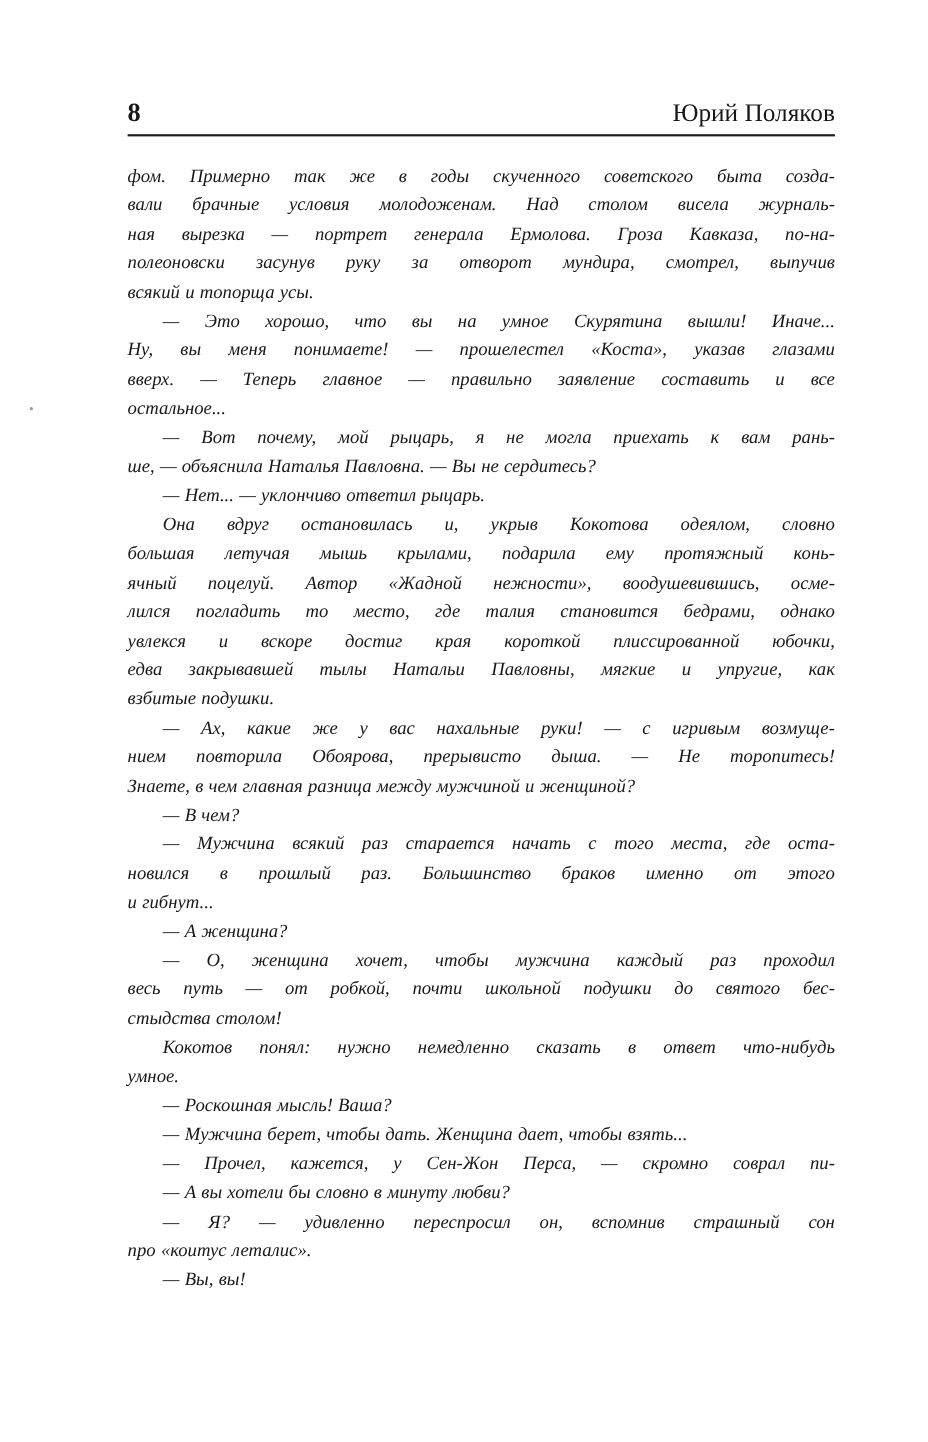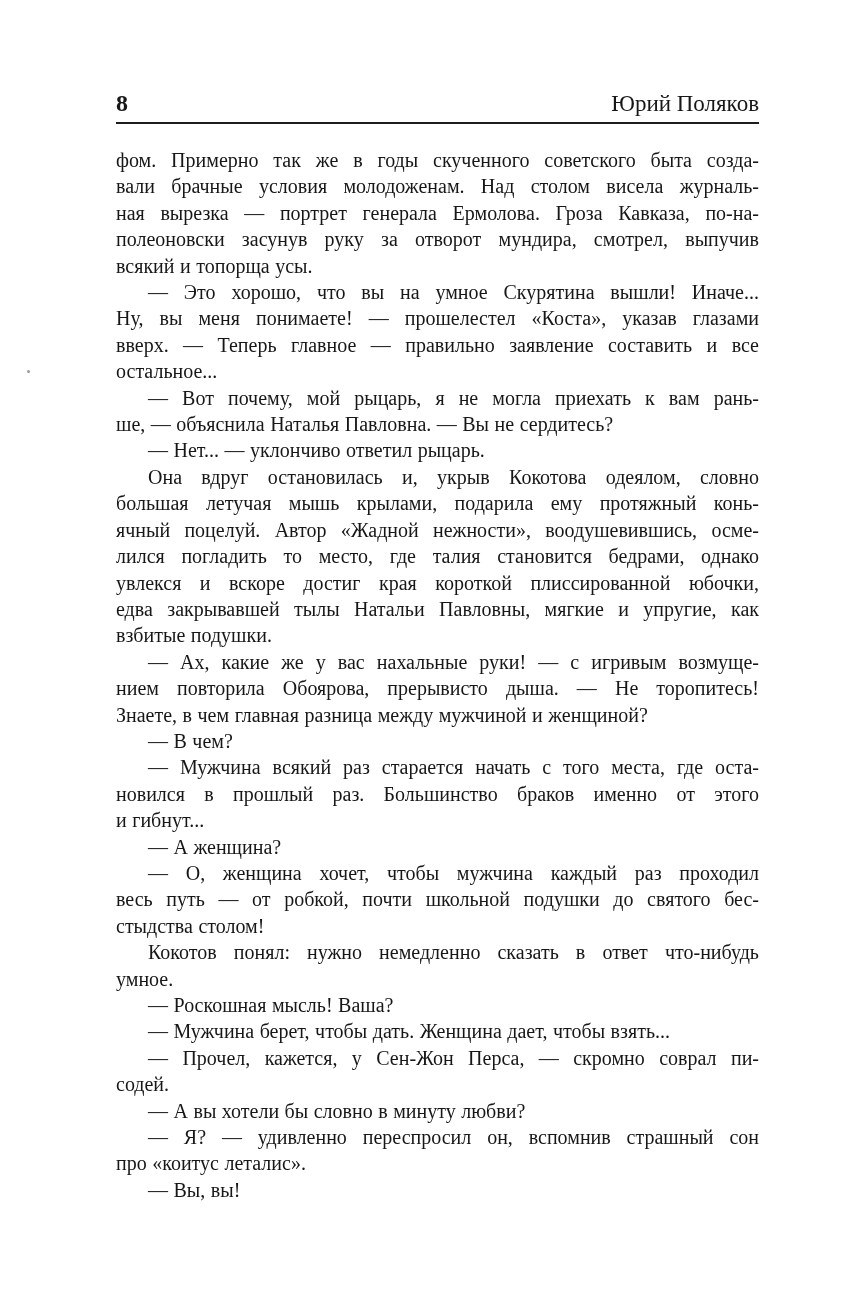--- a/index.html
+++ b/index.html
@@ -32,26 +32,27 @@
     font-size: 23px;
     font-weight: normal;
   }
   .page-body {
     position: absolute;
     left: 116px;
     top: 147px;
     width: 643px;
   }
   .line {
-    font-size: 20px;
+    font-size: 17px;
     line-height: 26.4px;
     white-space: nowrap;
     text-align: justify;
     text-align-last: justify;
     word-spacing: 0.5px;
+    font-style: italic;
   }
   .line.last { text-align-last: left; }
   .line.indent { text-indent: 32px; }
   .scan-speck {
     position: absolute;
     left: 27px;
     top: 370px;
     width: 3px;
     height: 3px;
     background: #9a9a9a;
@@ -96,19 +97,18 @@
       <div class="line last">и гибнут...</div>
       <div class="line indent last">— А женщина?</div>
       <div class="line indent">— О, женщина хочет, чтобы мужчина каждый раз проходил</div>
       <div class="line">весь путь — от робкой, почти школьной подушки до святого бес-</div>
       <div class="line last">стыдства столом!</div>
       <div class="line indent">Кокотов понял: нужно немедленно сказать в ответ что-нибудь</div>
       <div class="line last">умное.</div>
       <div class="line indent last">— Роскошная мысль! Ваша?</div>
       <div class="line indent last">— Мужчина берет, чтобы дать. Женщина дает, чтобы взять...</div>
       <div class="line indent">— Прочел, кажется, у Сен-Жон Перса, — скромно соврал пи-</div>
-      <div class="line last">содей.</div>
       <div class="line indent last">— А вы хотели бы словно в минуту любви?</div>
       <div class="line indent">— Я? — удивленно переспросил он, вспомнив страшный сон</div>
       <div class="line last">про «коитус леталис».</div>
       <div class="line indent last">— Вы, вы!</div>
     </div>
 </div>
 
 </body></html>

